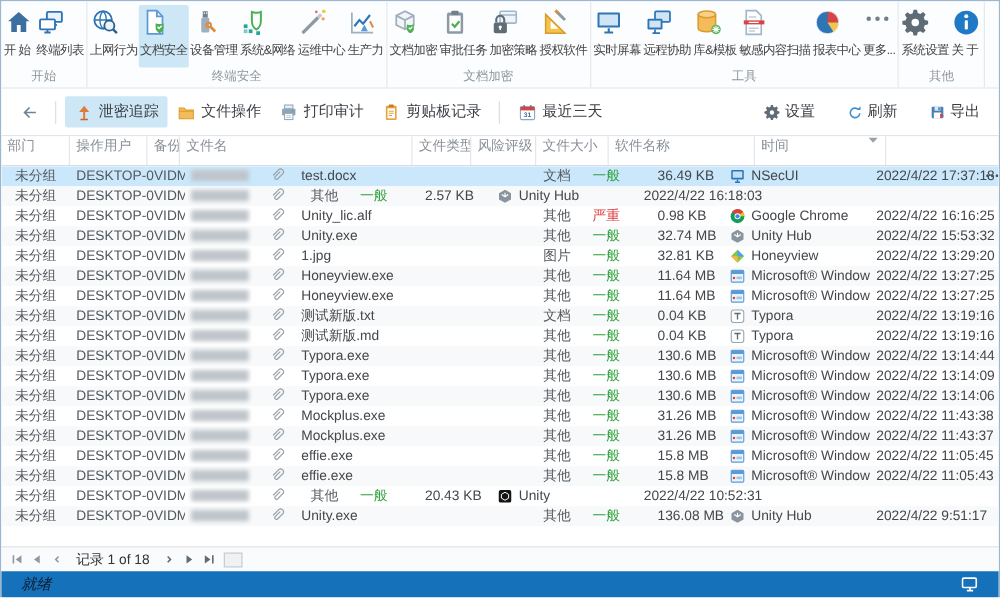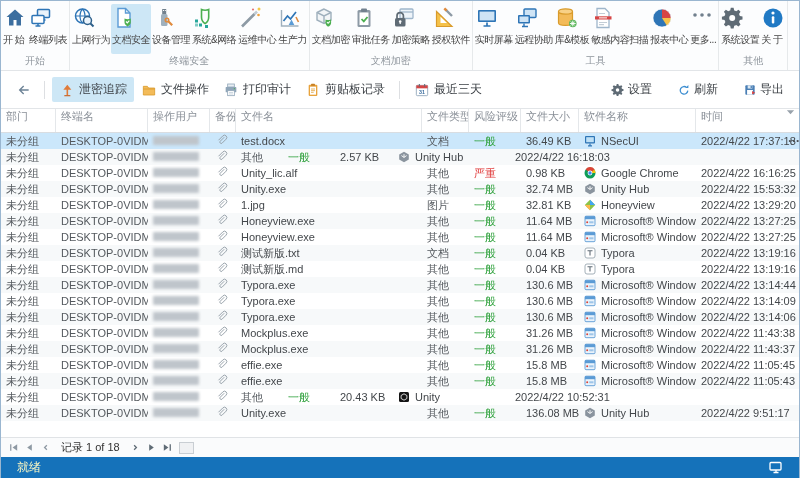--- a/index.html
+++ b/index.html
@@ -42,42 +42,42 @@
   .grid-header { height:24px; display:flex; border-bottom:1px solid #d9dde1; background:#fff; flex:none; }
   .hcell { display:flex; padding:0 5px; font-size:11px; color:#8a9098;
            border-right:1px solid #e4e7ea; white-space:nowrap; overflow:hidden; cursor:pointer; flex:none; }
   .hcell .sort { margin-left:auto; width:9px; height:6px; flex:none; }
   .grid-body { flex:1; overflow:hidden; background:#fff; }
   .trow { display:flex; height:16px; cursor:pointer; }
   .trow.alt { background:#f7f9fa; }
   .trow.selected { background:#cbe7fb; }
   .cell { padding:0 5px; font-size:11px; line-height:16px; color:#43474b; white-space:nowrap;
           overflow:hidden; flex:none; }
-  .cell.dim { color:#54595e; }
+  .cell.dim { color:#54595e;text-align:center; }
   .blur-user { display:inline-block; width:46px; height:9px; background:#bfc5cb; border-radius:1px;
                filter:blur(1.6px); margin-top:3px; }
   .clip { width:13px; height:13px; margin-top:1px; }
   .risk-normal { color:#2fa13c; }
   .risk-critical { color:#e03a3a; font-weight:normal; }
   .appcell { display:flex; align-items:center; gap:5px; }
   .appcell .ic { width:12px; height:12px; flex:none; }
   .timecell { position:relative; }
   .row-more { position:absolute; right:1px; top:0; font-size:8px; letter-spacing:1px; color:#4a4f54; line-height:16px; }
 
   
   .pager { height:20px; display:flex; align-items:center; background:#fafbfc; border-top:1px solid #e0e3e6;
            padding:0 4px; flex:none; }
   .pgbtn { width:16px; height:14px; display:flex; align-items:center; justify-content:center; cursor:pointer; }
   .pgbtn .ic { width:11px; height:11px; }
   .pglabel { font-size:11px; color:#333; margin:0 8px; white-space:nowrap; }
   .pgbox { width:15px; height:12px; border:1px solid #c9ced3; background:#f0f1f3; margin-left:3px; cursor:pointer; }
 
   
   .statusbar { height:21px; background:#1572ba; display:flex; align-items:center; padding:0 16px; flex:none; }
-  .status-text { color:#fef9c3; font-size:12px; }
+  .status-text { color:#0f172a; font-size:12px;font-style:italic; }
   .sb-icon { margin-left:auto; width:14px; height:13px; cursor:pointer; }
 </style>
 </head>
 <body>
 
 <div class="window">
   <div class="ribbon" id="ribbon">
       <div class="rgroup">
      <div class="ritems">
           <div class="ritem">
@@ -363,24 +363,20 @@
           <span>导出</span>
      </div>
       </div>
     </div>
   <div class="grid">
     <div class="grid-header" id="grid-header">
         <div class="hcell" style="width:55px">
      <span>部门</span>
 
    </div>
-        <div class="hcell" style="width:92px">
-     <span>终端名</span>
-
-   </div>
         <div class="hcell" style="width:62px">
      <span>操作用户</span>
 
    </div>
         <div class="hcell" style="width:26px">
      <span>备份</span>
 
    </div>
         <div class="hcell" style="width:186px">
      <span>文件名</span>

